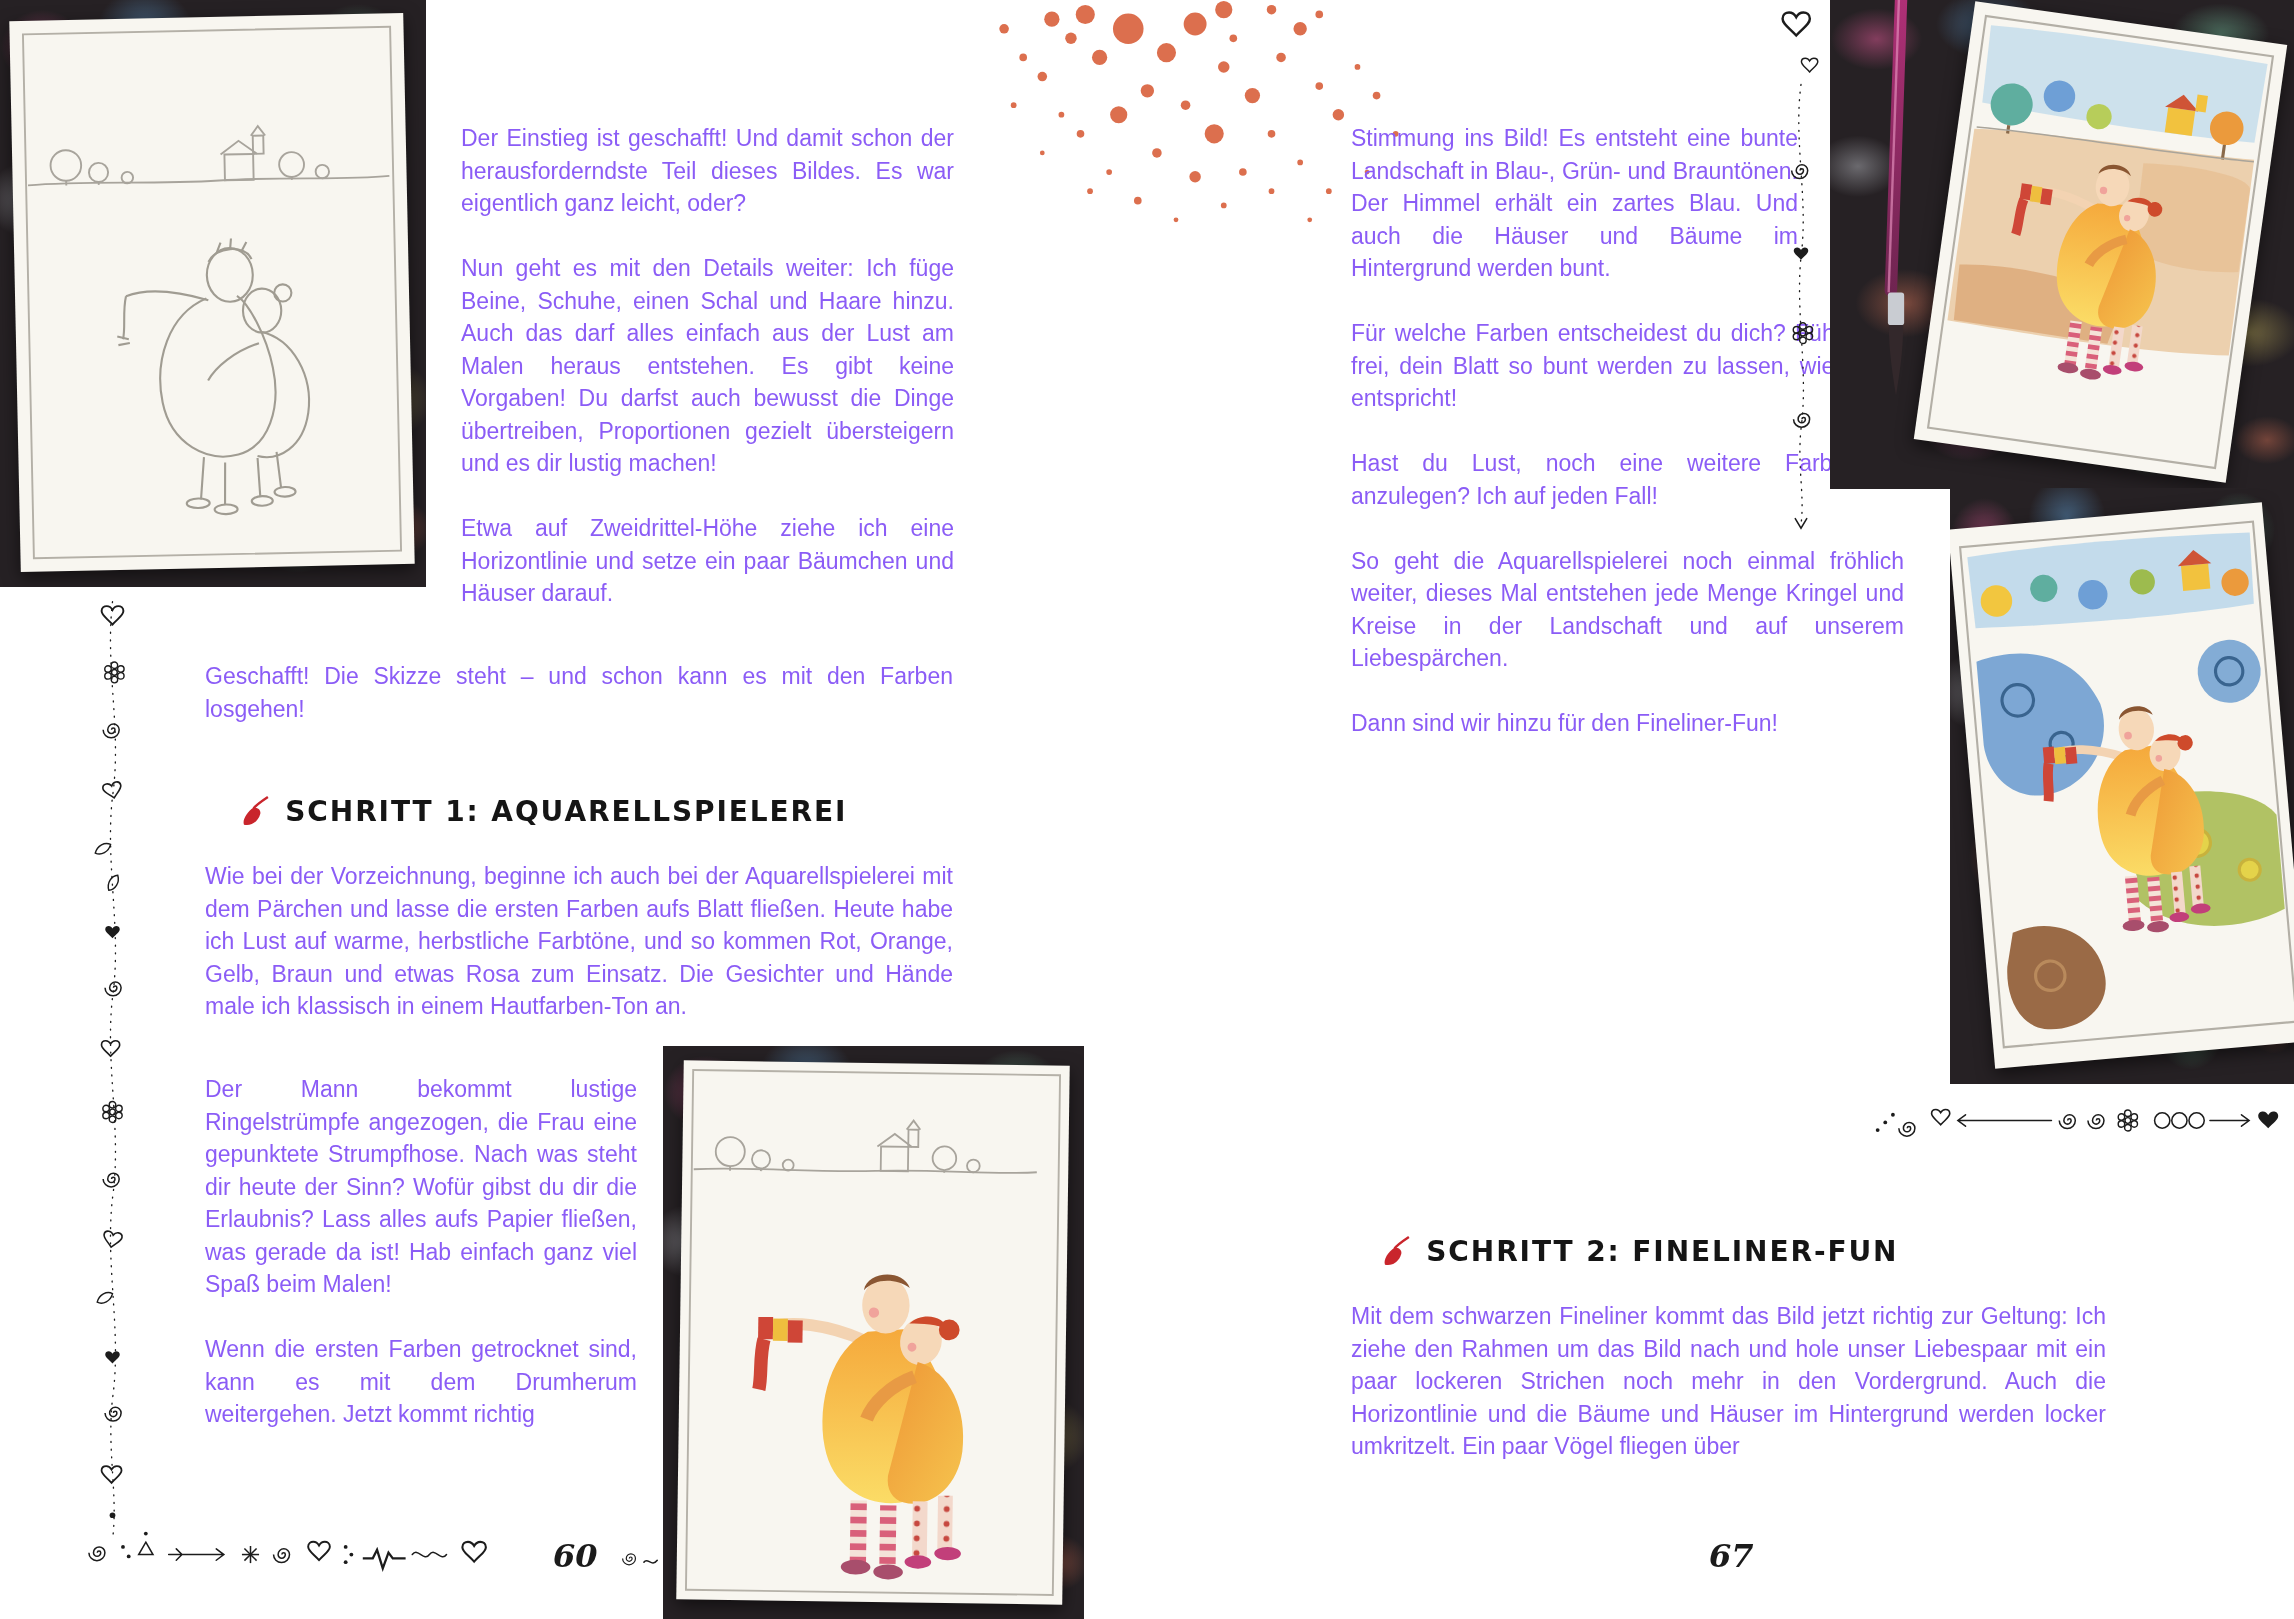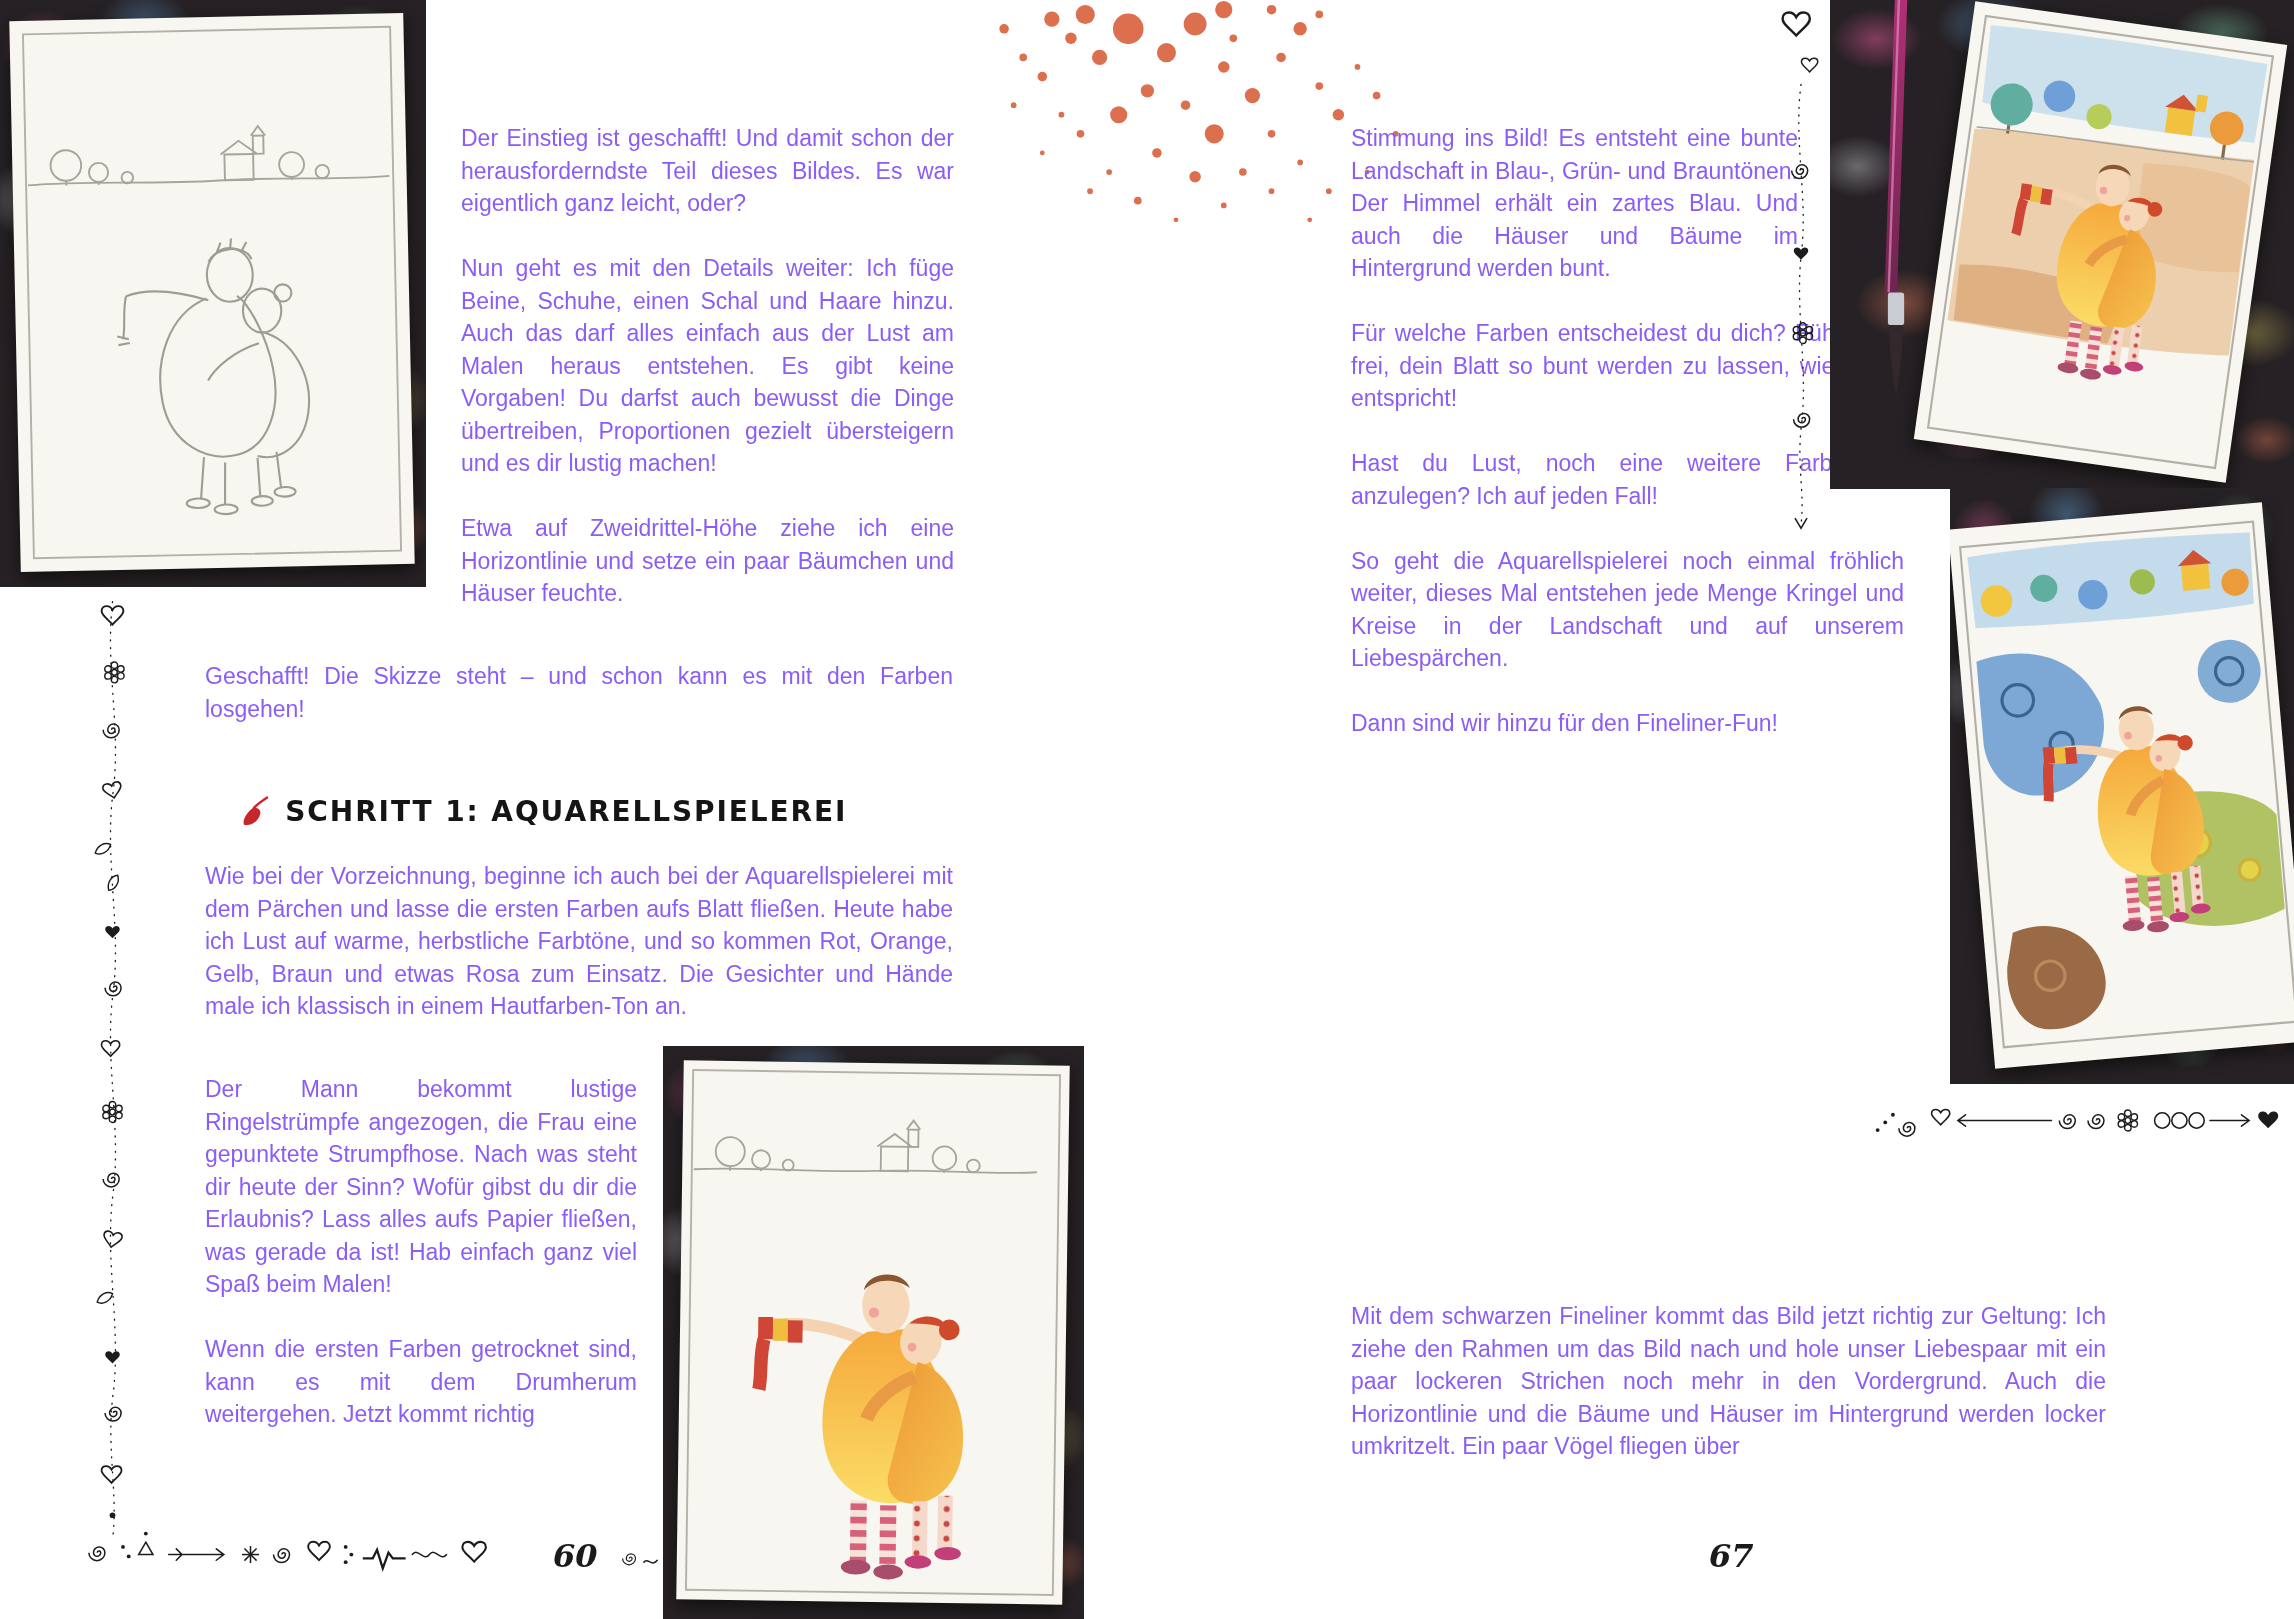--- a/index.html
+++ b/index.html
@@ -198,21 +198,21 @@
         <circle cx="105" cy="15" r="10"></circle>
       <circle cx="250" cy="10" r="9"></circle>
         <circle cx="300" cy="10" r="5"></circle>
         <circle cx="350" cy="15" r="4"></circle>
     </g>
   </svg>
 
   <div class="col" style="left:461px;top:122px;width:493px">
     <p class="bp">Der Einstieg ist geschafft! Und damit schon der herausforderndste Teil dieses Bildes. Es war eigentlich ganz leicht, oder?</p>
     <p class="bp">Nun geht es mit den Details weiter: Ich füge Beine, Schuhe, einen Schal und Haare hinzu. Auch das darf alles einfach aus der Lust am Malen heraus entstehen. Es gibt keine Vorgaben! Du darfst auch bewusst die Dinge übertreiben, Proportionen gezielt übersteigern und es dir lustig machen!</p>
-    <p class="bp">Etwa auf Zweidrittel-Höhe ziehe ich eine Horizontlinie und setze ein paar Bäumchen und Häuser feuchte.</p>
+    <p class="bp">Etwa auf Zweidrittel-Höhe ziehe ich eine Horizontlinie und setze ein paar Bäumchen und Häuser darauf.</p>
   </div>
 
   <div class="col" style="left:205px;top:660px;width:748px">
     <p class="bp">Geschafft! Die Skizze steht – und schon kann es mit den Farben losgehen!</p>
   </div>
 
   <div class="step-heading" style="left:239px;top:795px">
     <svg width="31" height="32.5" viewBox="0 0 32 34">
       <path d="M30,2 C24,6 18,10 15,14" stroke="#c9252c" stroke-width="2.5" fill="none"></path>
       <path d="M15,13 C8,18 3,26 5,31 C12,33 20,28 22,20 C23,16 20,13 15,13 Z" fill="#c9252c"></path>
@@ -289,20 +289,27 @@
 <div class="abs" style="left:1147px;top:0;width:1147px;height:1619px">
 
   <div class="col" style="left:204px;top:122px;width:553px">
     <p class="bp" style="width:447px">Stimmung ins Bild! Es entsteht eine bunte Landschaft in Blau-, Grün- und Brauntönen. Der Himmel erhält ein zartes Blau. Und auch die Häuser und Bäume im Hintergrund werden bunt.</p>
     <p class="bp">Für welche Farben entscheidest du dich? Fühle dich frei, dein Blatt so bunt werden zu lassen, wie es dir entspricht!</p>
     <p class="bp">Hast du Lust, noch eine weitere Farbschicht anzulegen? Ich auf jeden Fall!</p>
     <p class="bp">So geht die Aquarellspielerei noch einmal fröhlich weiter, dieses Mal entstehen jede Menge Kringel und Kreise in der Landschaft und auf unserem Liebespärchen.</p>
     <p class="bp">Dann sind wir hinzu für den Fineliner-Fun!</p>
   </div>
 
+  <div class="step-heading" style="left:233px;top:1235px">
+    <svg width="31" height="32.5" viewBox="0 0 32 34">
+      <path d="M30,2 C24,6 18,10 15,14" stroke="#c9252c" stroke-width="2.5" fill="none"></path>
+      <path d="M15,13 C8,18 3,26 5,31 C12,33 20,28 22,20 C23,16 20,13 15,13 Z" fill="#c9252c"></path>
+    </svg>
+    <span class="txt">SCHRITT 2: FINELINER-FUN</span>
+  </div>
 
   <div class="col" style="left:204px;top:1300px;width:755px">
     <p class="bp">Mit dem schwarzen Fineliner kommt das Bild jetzt richtig zur Geltung: Ich ziehe den Rahmen um das Bild nach und hole unser Liebespaar mit ein paar lockeren Strichen noch mehr in den Vordergrund. Auch die Horizontlinie und die Bäume und Häuser im Hintergrund werden locker umkritzelt. Ein paar Vögel fliegen über</p>
   </div>
 
   <div class="page-num" style="left:562px;top:1537px">67</div>
 
   <svg class="abs" style="left:627px;top:7.6px" width="54" height="524" viewBox="0 0 56 548">
     <path d="M28,80 C20,140 36,200 28,260 C22,320 36,380 28,440 C24,480 32,510 28,540" fill="none" stroke="#1c1c1c" stroke-width="1.4" stroke-dasharray="1 7" stroke-linecap="round"></path>
     <use href="#d-heart" transform="translate(8,4) scale(1.5)"></use>

